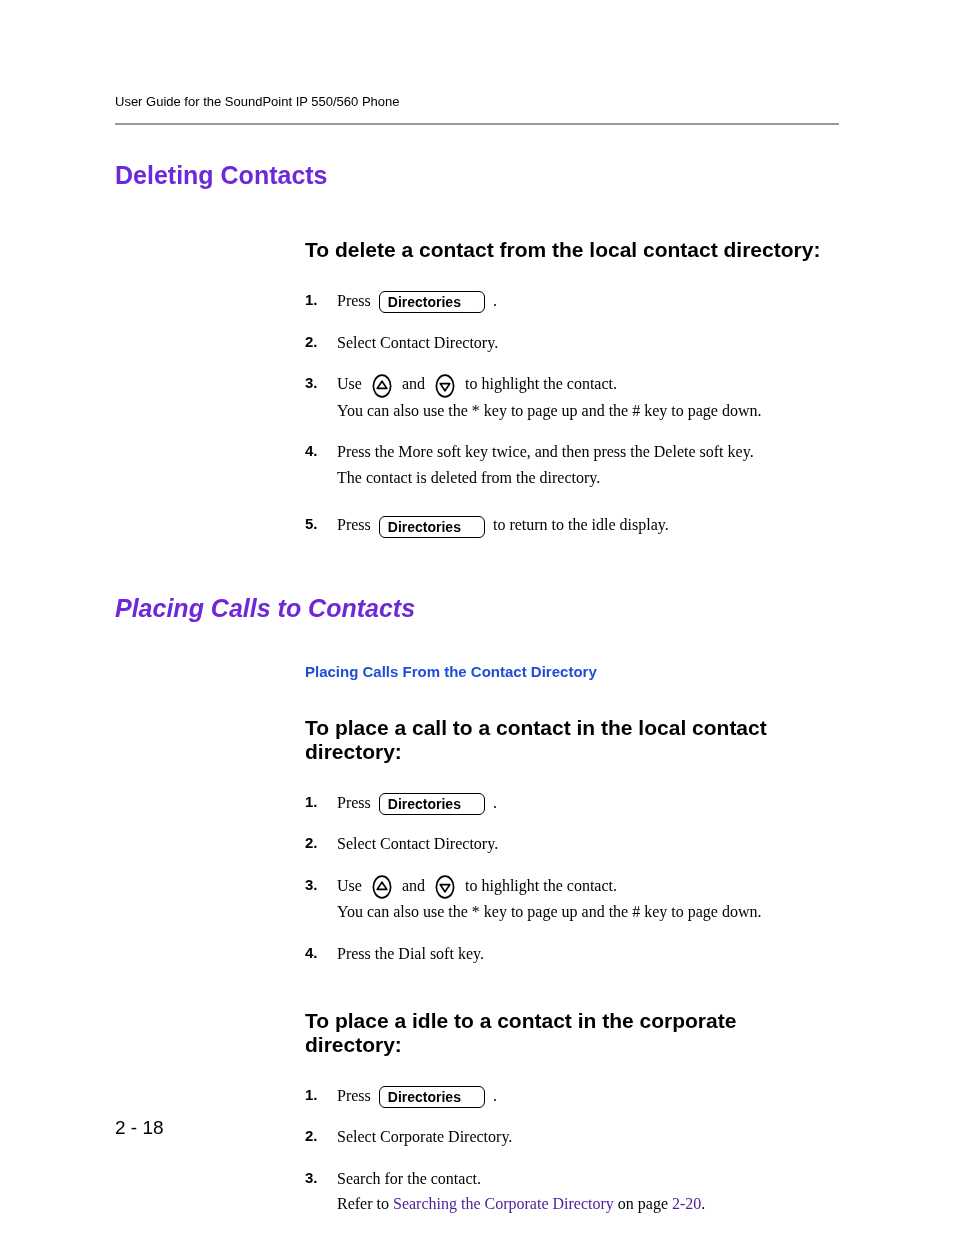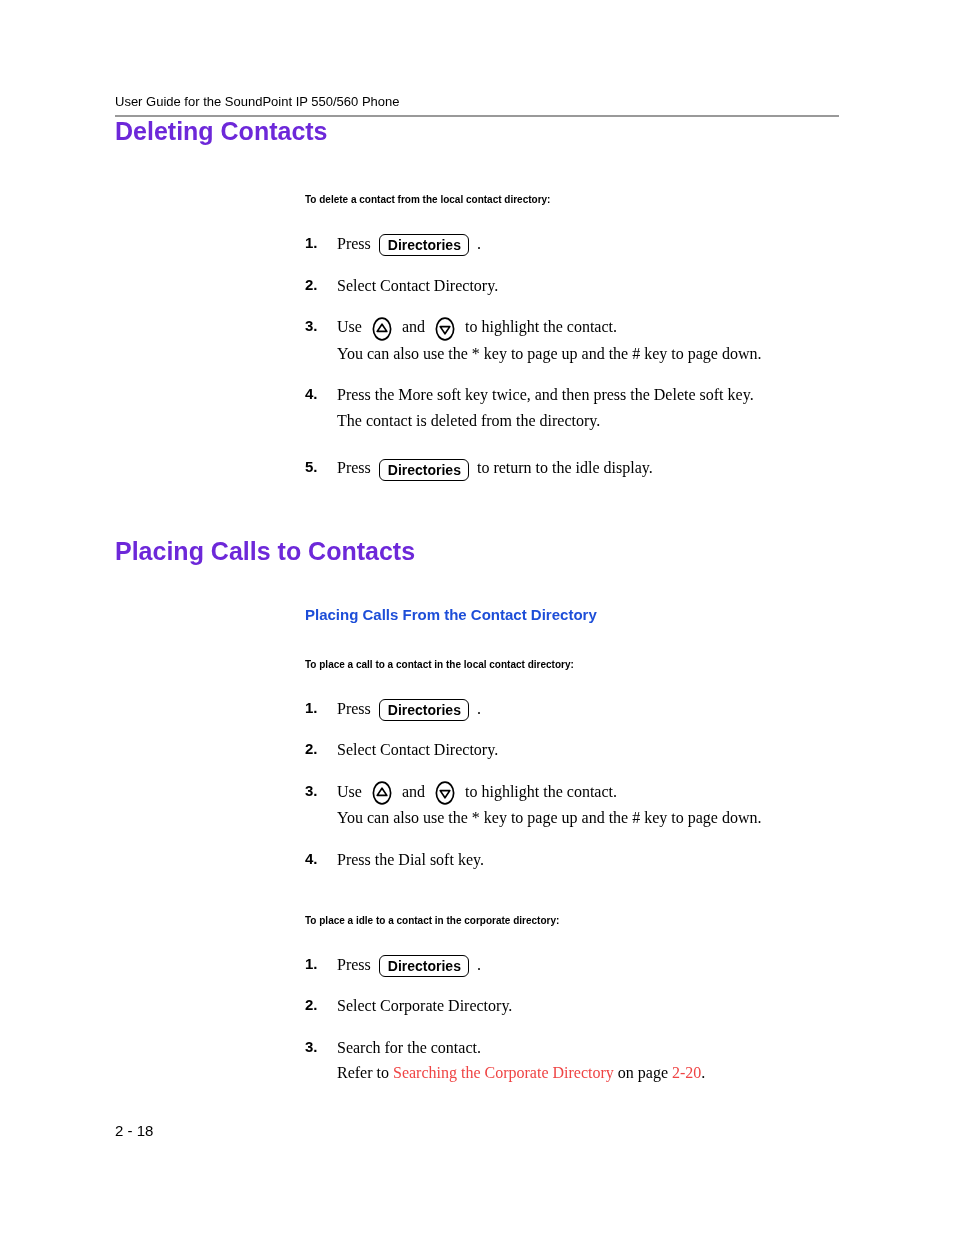--- a/index.html
+++ b/index.html
@@ -12,40 +12,42 @@
     position: relative;
   }
   .page {
     padding: 94px 115px 0 115px;
   }
   .running-header {
     font-family: Arial, Helvetica, sans-serif;
     font-size: 13px;
     color: #000;
     border-bottom: 2px solid #999;
-    padding-bottom: 6px;
+    padding-bottom: 14px;
+    margin-bottom: 36px;
   }
   h1.section-title {
     font-family: Arial, Helvetica, sans-serif;
     font-weight: bold;
     font-size: 25px;
     color: #6d28d9;
     margin-bottom: 48px;
   }
   h1.section-title.tight {
     margin-bottom: 40px;
+    font-style: italic;
   }
   .indent-block {
     margin-left: 190px;
     margin-right: 0;
   }
   .sub-heading {
     font-family: Arial, Helvetica, sans-serif;
     font-weight: bold;
-    font-size: 10px;
+    font-size: 21px;
     color: #000;
     margin-bottom: 26px;
   }
   .sub-heading-blue {
     font-family: Arial, Helvetica, sans-serif;
     font-weight: bold;
     font-size: 15px;
     color: #1d4ed8;
     margin-bottom: 36px;
   }
@@ -66,48 +68,48 @@
     position: absolute;
     left: 0;
     top: 0;
     font-family: Arial, Helvetica, sans-serif;
     font-weight: bold;
     font-size: 15px;
   }
   .step-line { display: block; }
   .step-sub { margin-top: 0; display: block; }
   .bold { font-weight: normal; }
-  .link { color: #ef4444; }
+  .link { color: #4c1d95; }
   .btn-key {
     display: inline-block;
     font-family: Arial, Helvetica, sans-serif;
     font-weight: bold;
     font-size: 14px;
     border: 1.5px solid #000;
     border-radius: 6px;
-    padding: 1px 7px 1px 8px;
+    padding: 1px 23px 1px 8px;
     margin: 0 4px;
     vertical-align: middle;
     line-height: 1.3;
     background: #fff;
   }
   .arrow-btn {
     display: inline-block;
     vertical-align: middle;
     width: 26px;
     height: 24px;
     margin: 0 3px;
   }
   .arrow-btn svg { width: 100%; height: 100%; display: block; }
   .page-num {
     position: absolute;
     left: 115px;
     bottom: 96px;
     font-family: Arial, Helvetica, sans-serif;
-    font-size: 15px;
+    font-size: 19px;
   }
   .gap { height: 40px; }
   .gap-sm { height: 26px; }
 </style>
 </head>
 <body>
 
 <div class="page">
   <div class="running-header">User Guide for the SoundPoint IP 550/560 Phone</div>
 

